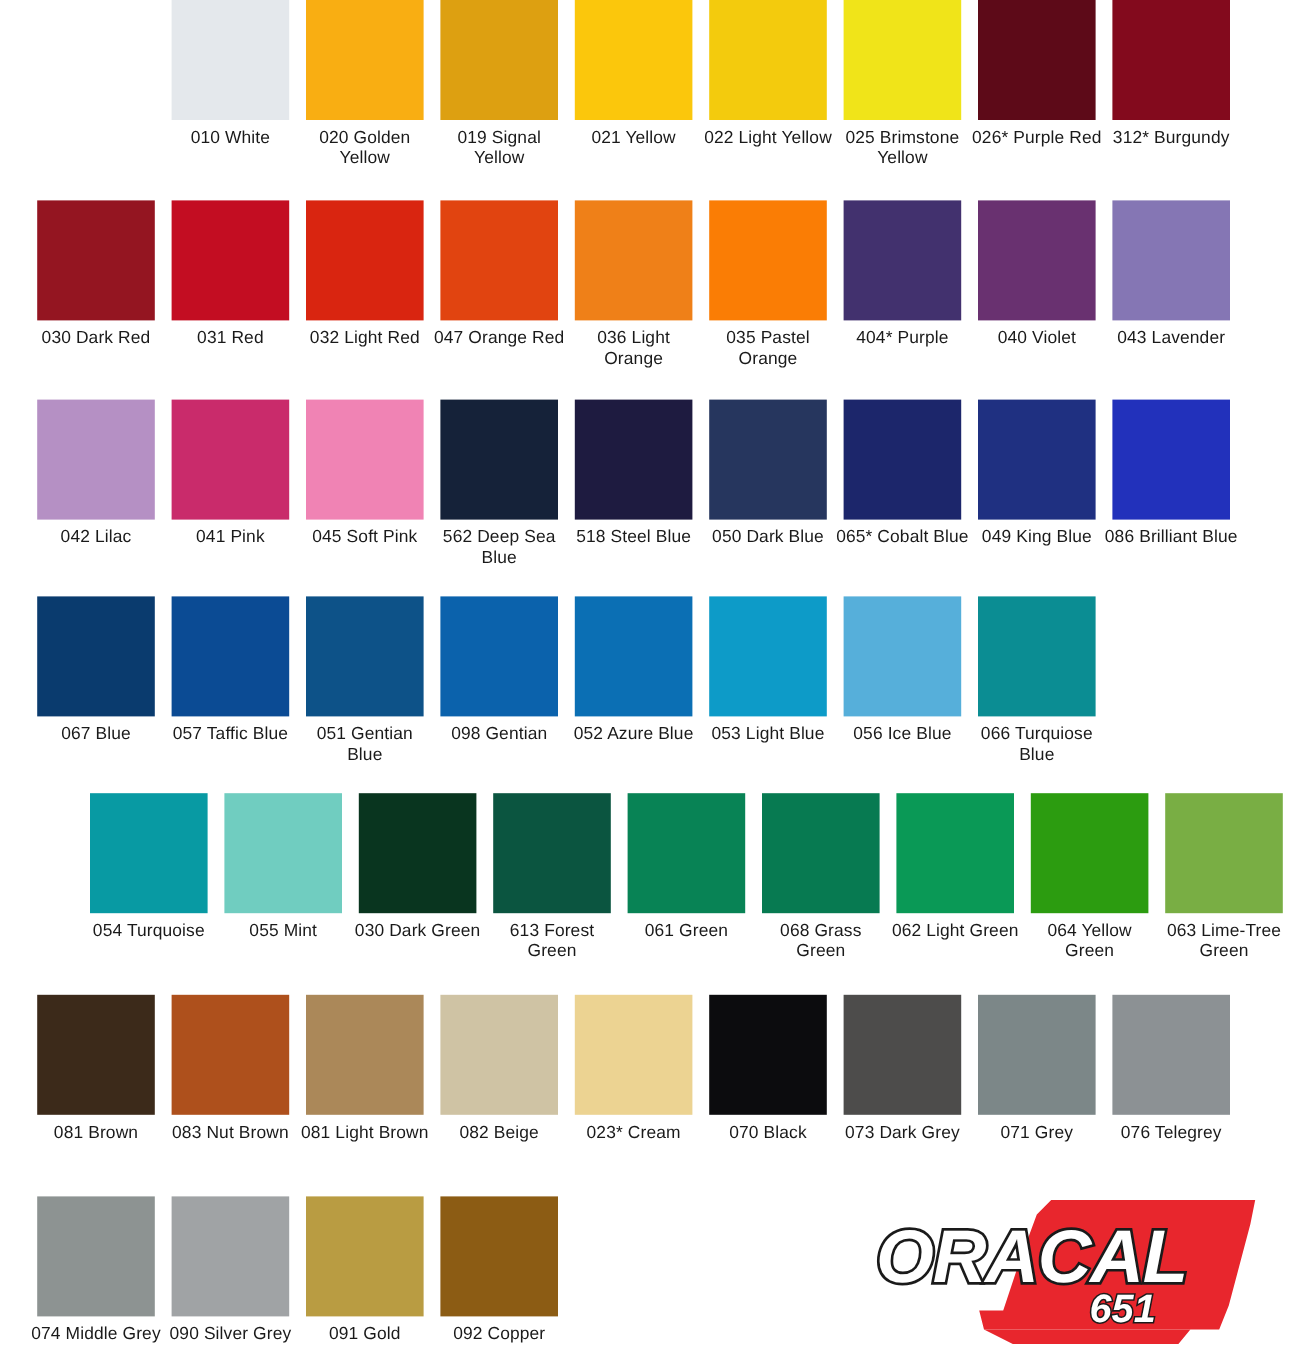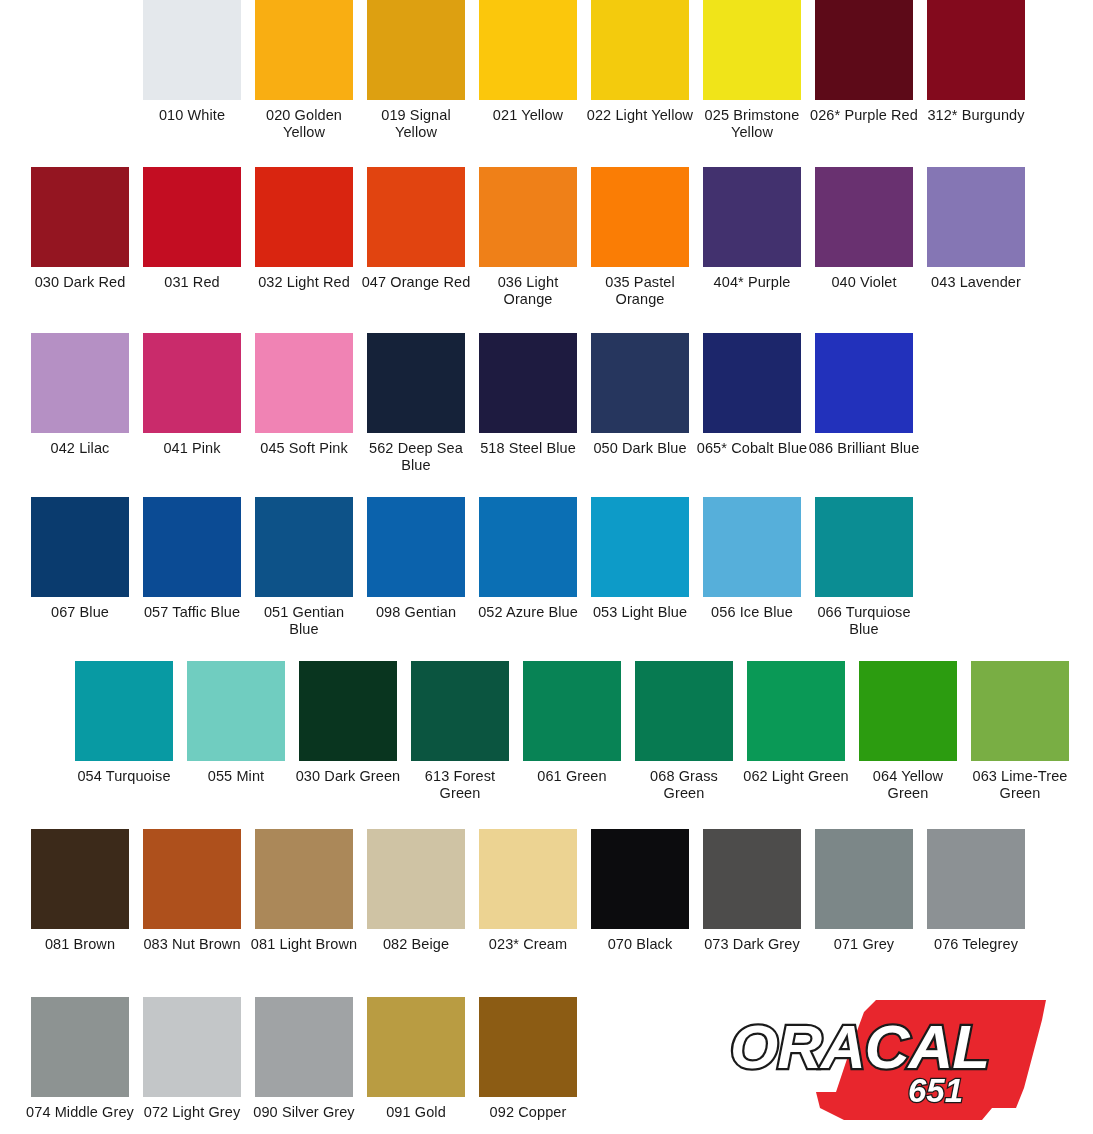--- a/index.html
+++ b/index.html
@@ -176,20 +176,24 @@
       </div>
       <div class="cell">
         <div class="chip" title="050 Dark Blue" style="background: rgb(38, 54, 94);"></div>
         <div class="chip-label">050 Dark Blue</div>
       </div>
       <div class="cell">
         <div class="chip" title="065* Cobalt Blue" style="background: rgb(28, 38, 107);"></div>
         <div class="chip-label">065* Cobalt Blue</div>
       </div>
       <div class="cell">
+        <div class="chip" title="049 King Blue" style="background: rgb(31, 48, 129);"></div>
+        <div class="chip-label">049 King Blue</div>
+      </div>
+      <div class="cell">
         <div class="chip" title="086 Brilliant Blue" style="background: rgb(34, 49, 187);"></div>
         <div class="chip-label">086 Brilliant Blue</div>
       </div>
     </div>
     <div class="swatch-row" style="top: 497px;">
       <div class="cell">
         <div class="chip" title="067 Blue" style="background: rgb(10, 59, 110);"></div>
         <div class="chip-label">067 Blue</div>
       </div>
       <div class="cell">
@@ -294,24 +298,20 @@
       </div>
       <div class="cell">
         <div class="chip" title="076 Telegrey" style="background: rgb(140, 145, 148);"></div>
         <div class="chip-label">076 Telegrey</div>
       </div>
     </div>
     <div class="swatch-row" style="top: 997px;">
       <div class="cell">
         <div class="chip" title="074 Middle Grey" style="background: rgb(141, 147, 146);"></div>
         <div class="chip-label">074 Middle Grey</div>
-      </div>
-      <div class="cell">
-        <div class="chip" title="072 Light Grey" style="background: rgb(195, 198, 200);"></div>
-        <div class="chip-label">072 Light Grey</div>
       </div>
       <div class="cell">
         <div class="chip" title="090 Silver Grey" style="background: rgb(160, 163, 165);"></div>
         <div class="chip-label">090 Silver Grey</div>
       </div>
       <div class="cell">
         <div class="chip" title="091 Gold" style="background: rgb(185, 156, 66);"></div>
         <div class="chip-label">091 Gold</div>
       </div>
       <div class="cell">

